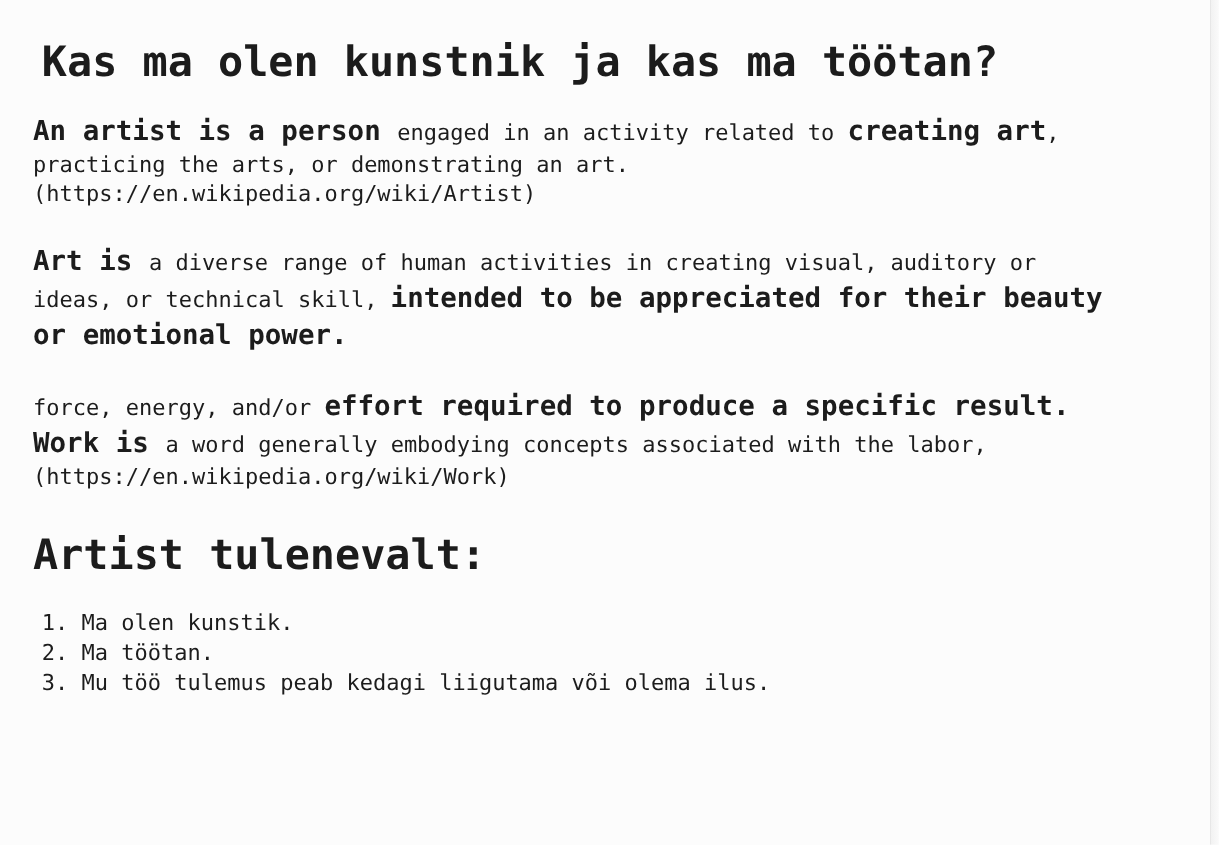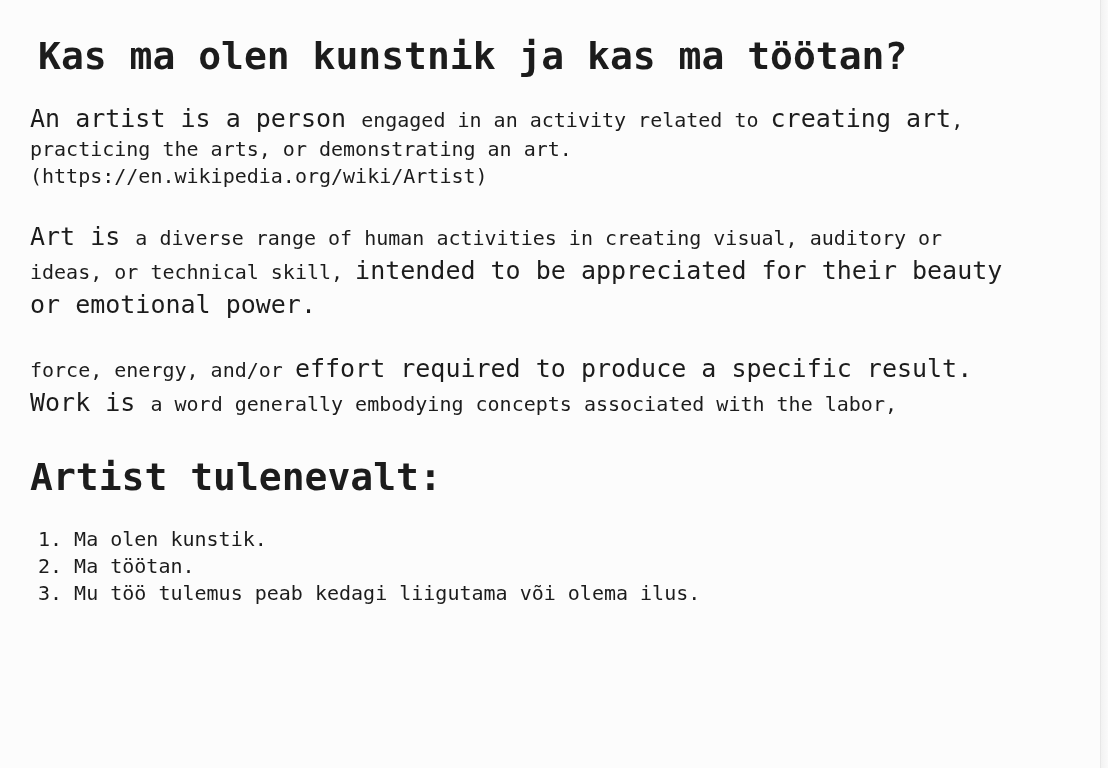--- a/index.html
+++ b/index.html
@@ -39,21 +39,21 @@
   }
   .para {
     margin: 0 0 30px 0;
     font-size: 20px;
   }
   .line {
     line-height: 1.36;
     white-space: pre;
   }
   .seg-b {
-    font-weight: normal;
+    font-weight: bold;
     font-size: 25px;
   }
   .seg-r {
     font-weight: normal;
     font-size: 20px;
   }
   .source-url {
     font-size: 20px;
     line-height: 1.36;
     white-space: pre;
@@ -92,20 +92,21 @@
         <div class="source-url">(https://en.wikipedia.org/wiki/Artist)</div>
       </div>
       <div class="para">
         <div class="line"><span class="seg-b">Art is </span><span class="seg-r">a diverse range of human activities in creating visual, auditory or</span></div>
         <div class="line"><span class="seg-r">ideas, or technical skill, </span><span class="seg-b">intended to be appreciated for their beauty</span></div>
         <div class="line"><span class="seg-b">or emotional power.</span></div>
       </div>
       <div class="para">
         <div class="line"><span class="seg-r">force, energy, and/or </span><span class="seg-b">effort required to produce a specific result.</span></div>
         <div class="line"><span class="seg-b">Work is </span><span class="seg-r">a word generally embodying concepts associated with the labor,</span></div>
+        <div class="source-url">(https://en.wikipedia.org/wiki/Work)</div>
       </div>
     </div>
 
   <h2 class="subtitle">Artist tulenevalt:</h2>
 
   <div id="conclusions" class="conclusion-list">
       <div class="list-item">1. Ma olen kunstik.</div>
       <div class="list-item">2. Ma töötan.</div>
       <div class="list-item">3. Mu töö tulemus peab kedagi liigutama või olema ilus.</div>
     </div>

